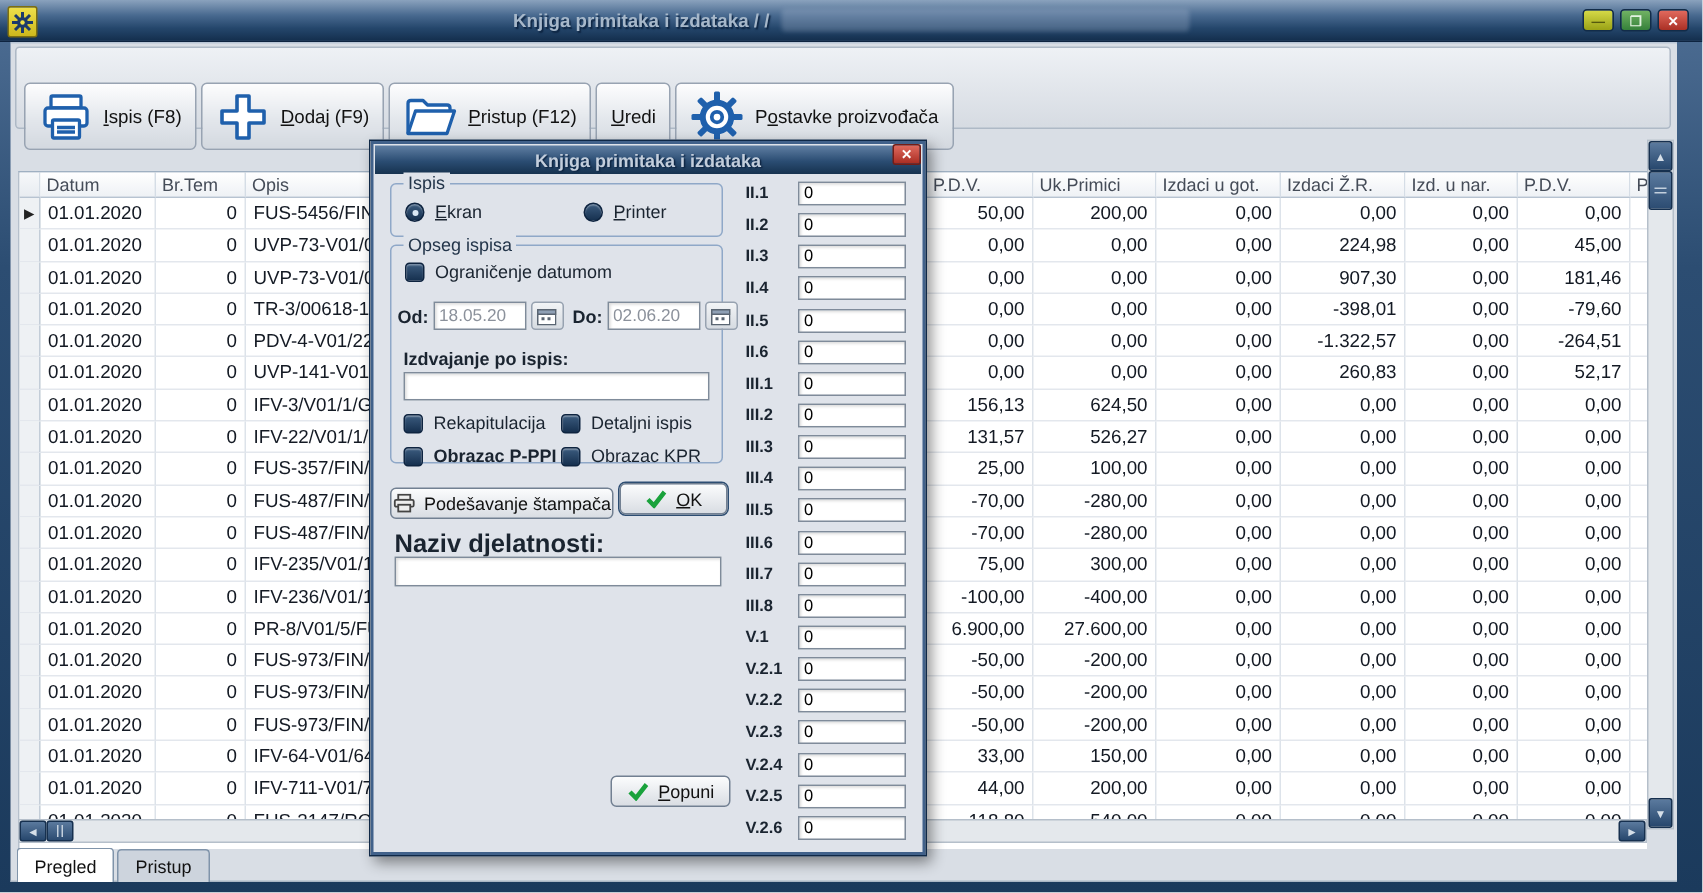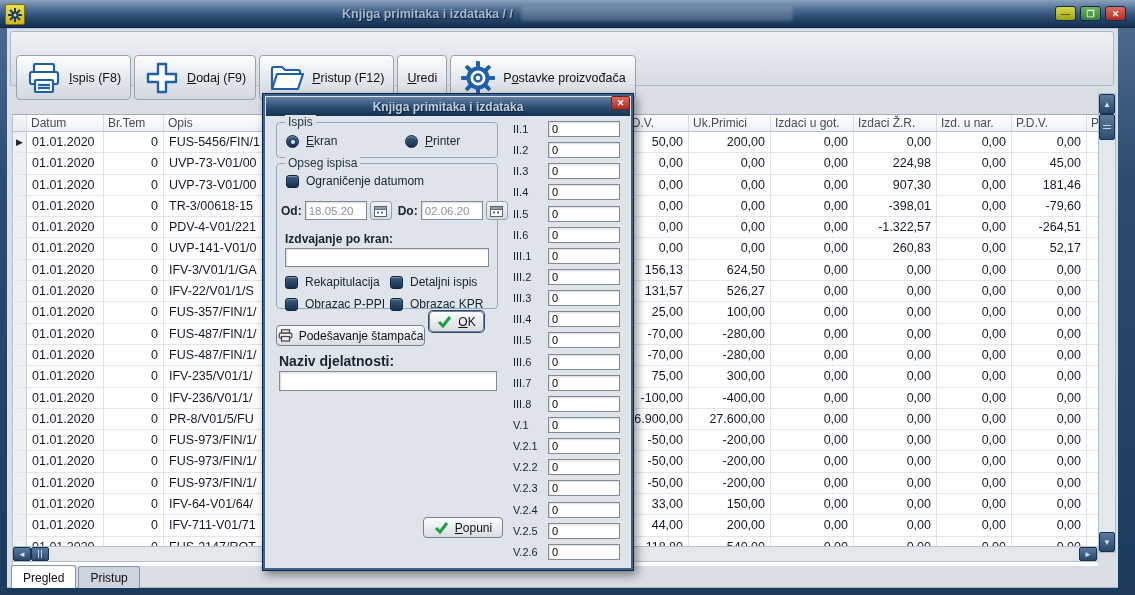--- a/index.html
+++ b/index.html
@@ -82,21 +82,21 @@
   .tabs { position:absolute; left:4px; top:536px; height:24px; display:flex; align-items:flex-end; gap:2px; }
   .tab { border:1px solid #8094aa; border-bottom:none; border-radius:3px 3px 0 0; font-size:12px;
     padding:4px 11px 3px; color:#111; }
   .tab.active { background:#fff; position:relative; z-index:2; padding-top:5px; }
   .tab.inactive { background:#cdd4dd;margin-top:24px; }
   .tabline { position:absolute; left:0; top:559px; width:1111px; height:1px; background:#aab6c4; }
 
   
   .dialog { position:absolute; left:246px; top:93px; width:372px; height:478px; z-index:10;
     background:#dfe3ea; border:1px solid #0f2846; box-shadow:inset 0 0 0 2px #41618a, 3px 4px 9px rgba(0,0,0,.45);
-    font-size:12px; color:#1a2430;margin-left:16px; }
+    font-size:12px; color:#1a2430; }
   .dtitle { position:absolute; left:3px; top:3px; right:3px; height:19px;
     background:linear-gradient(180deg,#607fa3 0%,#2b4d73 55%,#16324f 100%);
     display:flex; align-items:center; justify-content:center;
     color:#c3cedc; font-weight:bold; font-size:12px; text-shadow:1px 1px 1px #0c2340; }
   .dclose { position:absolute; right:3px; top:2px; width:19px; height:14px; border-radius:2px;
     background:linear-gradient(180deg,#e06a5e,#a92d23); border:1px solid #731d16; color:#fff;
     font-size:9px; font-weight:bold; display:flex; align-items:center; justify-content:center; }
   .group { position:absolute; border:1px solid #8fa8c8; border-radius:4px; }
   .glabel { position:absolute; top:-8px; left:8px; background:#dfe3ea; padding:0 3px; color:#23354a; font-size:12px;text-align:center; }
   .g-ispis { left:13px; top:28px; width:222px; height:36px; }
@@ -116,21 +116,21 @@
   .daterow { position:absolute; left:4px; top:104px; display:flex; align-items:center; gap:3px; }
   .dateinput { width:62px; height:19px; color:#8b919b; }
   .calbtn { width:22px; height:19px; background:linear-gradient(180deg,#f2f4f6,#d6dbe1);
     border:1px solid #97a2b0; border-radius:3px; display:flex; align-items:center; justify-content:center; }
   .dbtn { position:absolute; height:21px; background:linear-gradient(180deg,#fbfcfd,#d9dde3);
     border:1px solid #728092; border-radius:4px; display:flex; align-items:center; justify-content:center;
     gap:6px; font-size:12px; color:#111;text-align:right; }
   .dbtn.default { box-shadow:0 0 0 1px #2d4d72; }
   .dfields { position:absolute; left:250px; top:27px; width:112px; }
   .dfield { height:21.15px; display:flex; align-items:flex-start; }
-  .dflabel { width:35px; font-weight:normal; font-size:11px; padding-top:2px; flex:none; }
+  .dflabel { width:35px; font-weight:bold; font-size:11px; padding-top:2px; flex:none; }
   .dfinput { width:72px; height:16px; font-size:11px; }
 </style>
 </head>
 <body>
 
 <div id="window">
 
   <div class="titlebar">
     <div class="appicon">
       <svg width="14" height="14" viewBox="0 0 14 14">
@@ -565,56 +565,56 @@
         <input class="tinput dateinput" value="02.06.20" style="">
         <span class="calbtn">
           <svg width="13" height="12" viewBox="0 0 13 12">
             <rect x="0.5" y="1.5" width="12" height="10" fill="#fff" stroke="#5a6572"></rect>
             <rect x="0.5" y="1.5" width="12" height="3" fill="#8fa0b5" stroke="#5a6572"></rect>
             <rect x="3" y="6.5" width="2" height="2" fill="#5a6572"></rect>
               <rect x="7" y="6.5" width="2" height="2" fill="#5a6572"></rect>
           </svg>
           </span>
       </div>
-      <div class="blabel" style="position:absolute; left:8px; top:68px;">Izdvajanje po kran:</div>
+      <div class="blabel" style="position:absolute; left:8px; top:68px;">Izdvajanje po ispis:</div>
       <input class="tinput" style="position: absolute; left: 8px; top: 84px; width: 204px; height: 19px;" value="">
       <div class="ck" style="left:8px; top:111px;">
         <span class="cbox"></span>
         <span>Rekapitulacija</span>
       </div>
       <div class="ck" style="left:113px; top:111px;">
         <span class="cbox"></span>
         <span>Detaljni ispis</span>
       </div>
-      <div class="ck" style="left:8px; top:133px;">
+      <div class="ck" style="left:8px; top:133px;font-weight:bold;">
         <span class="cbox"></span>
         <span>Obrazac P-PPI</span>
       </div>
       <div class="ck" style="left:113px; top:133px;">
         <span class="cbox"></span>
         <span>Obrazac KPR</span>
       </div>
     </div>
 
     <div class="dbtn" style="left:13px; top:231px; width:149px;">
       <svg width="15" height="13" viewBox="0 0 15 13" fill="#eee" stroke="#444" stroke-width="1.2">
         <rect x="3.5" y="0.8" width="8" height="3.4"></rect>
           <rect x="1.2" y="4.2" width="12.6" height="4.6" rx="1"></rect>
           <rect x="3.5" y="7.5" width="8" height="4.5"></rect>
       </svg>
       <span>Podešavanje štampača</span>
     </div>
-    <div class="dbtn default" style="left:166px; top:217px; width:55px;">
+    <div class="dbtn default" style="left:166px; top:228px; width:72px;">
       <svg width="15" height="13" viewBox="0 0 15 13">
         <path d="M2 7 L6 11 L13 2" stroke="#1aa23c" stroke-width="3" fill="none"></path>
       </svg>
       <span><span></span><span class="u">O</span><span>K</span></span>
     </div>
 
-    <div class="blabel" style="position:absolute; left:16px; top:259px; font-size:14px;">Naziv djelatnosti:</div>
+    <div class="blabel" style="position:absolute; left:16px; top:259px; font-size:17px;">Naziv djelatnosti:</div>
     <input class="tinput" style="position: absolute; left: 16px; top: 277px; width: 218px; height: 20px;" value="">
 
     <div class="dbtn" style="left:160px; top:423px; width:80px;">
       <svg width="15" height="13" viewBox="0 0 15 13">
         <path d="M2 7 L6 11 L13 2" stroke="#1aa23c" stroke-width="3" fill="none"></path>
       </svg>
       <span><span></span><span class="u">P</span><span>opuni</span></span>
     </div>
 
     <div class="dfields">

